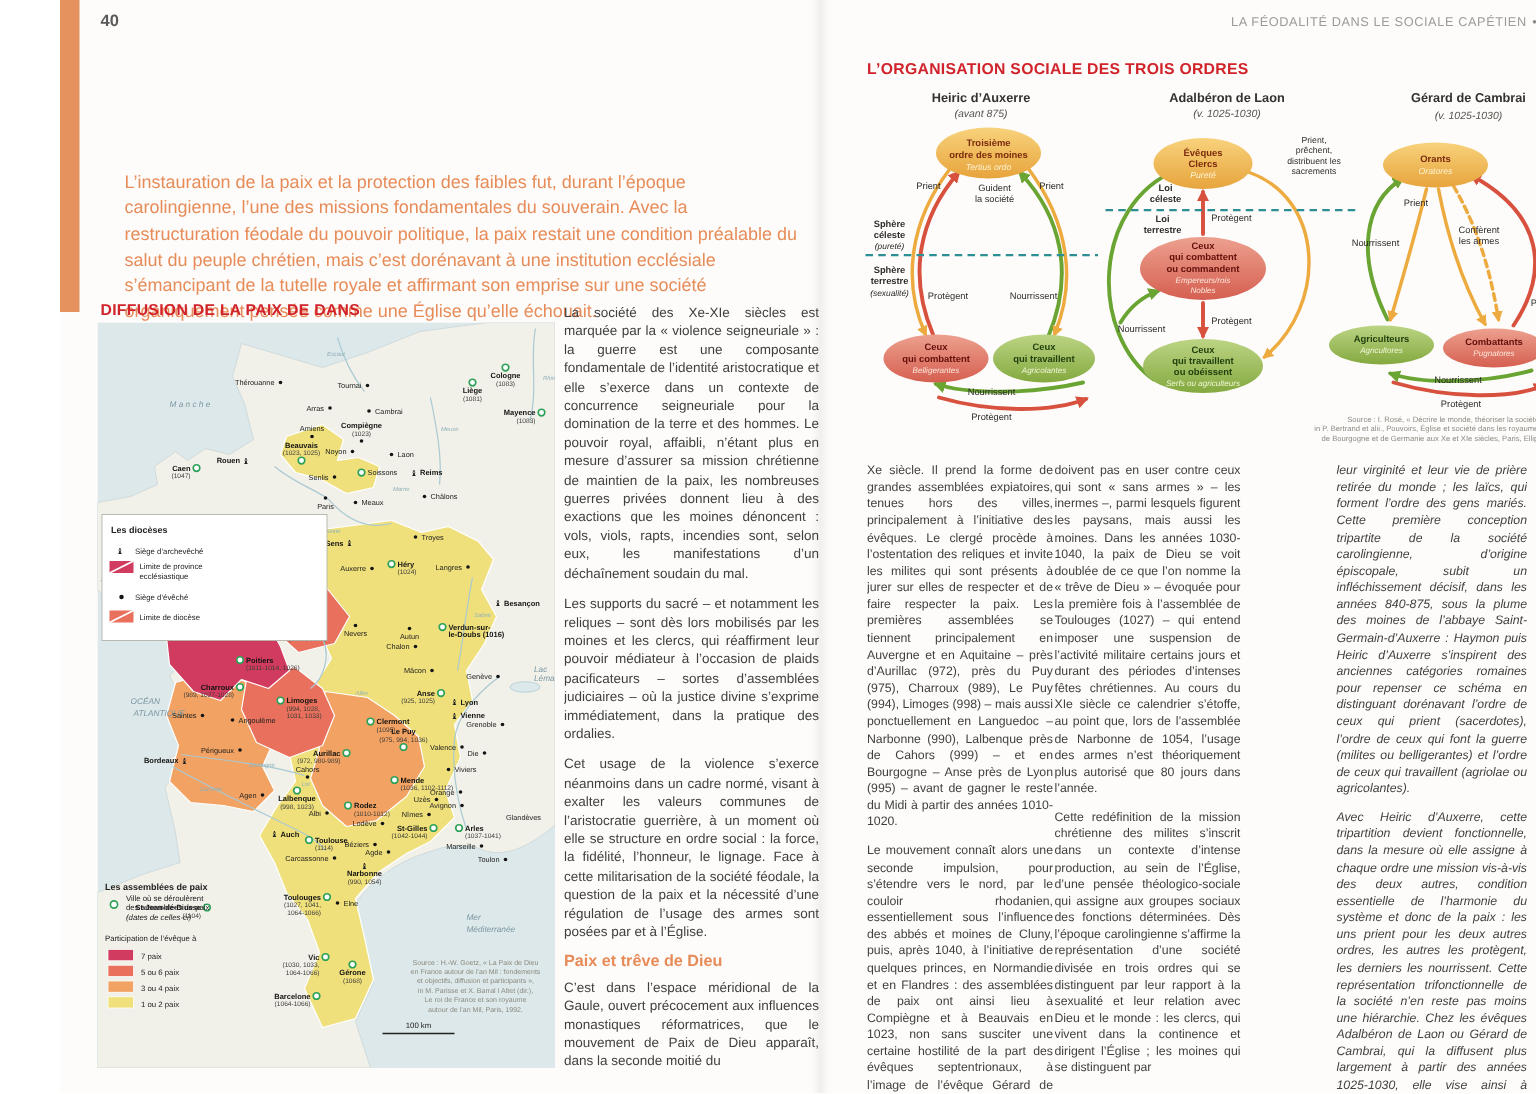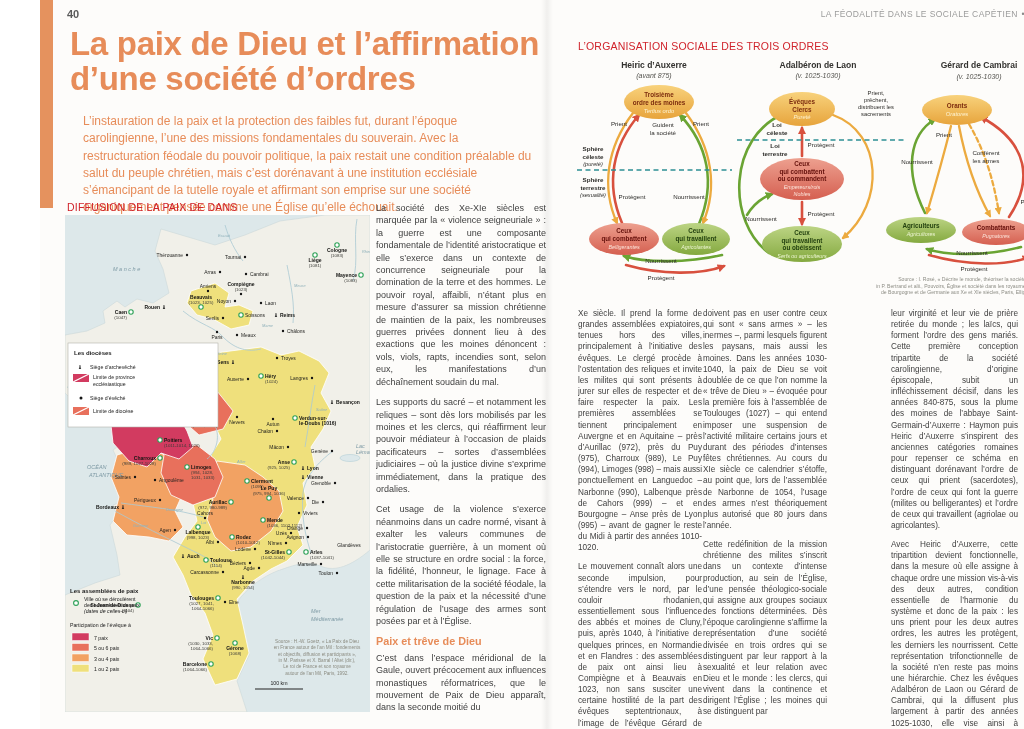--- a/index.html
+++ b/index.html
@@ -9,32 +9,32 @@
   .gutter{position:absolute;left:501px;top:0;width:12px;height:729px;
           background:linear-gradient(90deg,rgba(0,0,0,0),rgba(0,0,0,0.05),rgba(0,0,0,0));}
   .pn-left{position:absolute;left:27px;top:8px;font-size:11px;font-weight:bold;color:#5a5a5a;}
   .run-head{position:absolute;right:22px;top:9px;font-size:8.5px;color:#9b9b9b;letter-spacing:0.4px;}
   .run-head .pn{font-weight:normal;color:#474747;margin-left:3px;}
   .run-head .sep{color:#8a8a8a;margin:0 1px;}
   h1.main{position:absolute;left:30px;top:26px;margin:0;font-size:33px;line-height:1.07;
           color:#e78c59;font-weight:bold;letter-spacing:-0.3px;white-space:pre-line;}
   .intro{position:absolute;left:43px;top:113px;width:452px;margin:0;font-size:12px;
          line-height:1.44;color:#e78c59;}
-  .red-head{position:absolute;margin:0;font-size:10.5px;font-weight:normal;color:#d0232b;letter-spacing:0.2px;}
+  .red-head{position:absolute;margin:0;font-size:10.5px;font-weight:bold;color:#d0232b;letter-spacing:0.2px;}
   #map-head{left:27px;top:201px;}
   #diag-head{left:538px;top:40px;}
   #map-svg{position:absolute;left:25px;top:215px;}
   #diag-svg{position:absolute;left:535px;top:53px;}
   .col{position:absolute;text-align:justify;color:#3f3f3f;overflow:hidden;}
   .col p{margin:0 0 8px 0;}
   .col h3{margin:0 0 4px 0;font-size:10.8px;line-height:1.15;color:#e78c59;text-align:left;}
   #col-L{left:336px;top:202px;width:170px;height:527px;font-size:9px;line-height:1.38;}
   #col-R1{left:538px;top:308px;width:124px;height:421px;font-size:8.2px;line-height:1.36;}
   #col-R2{left:663px;top:308px;width:124px;height:421px;font-size:8.2px;line-height:1.36;}
-  #col-R3{left:851px;top:308px;width:127px;height:421px;font-size:8.2px;line-height:1.36;}
+  #col-R3{left:851px;top:308px;width:127px;height:421px;font-size:8.2px;line-height:1.36;font-style:italic;}
 
   
   .sea-base{fill:#dde8ea;}
   .land{fill:#f1f0e9;stroke:#c7d4d7;stroke-width:0.5;}
   .reg{stroke:#ffffff;stroke-width:0.8;stroke-linejoin:round;}
   .r7{fill:#d23b60;}.r56{fill:#e8705c;}.r34{fill:#f2a263;}.r12{fill:#efe07c;}
   .riv{fill:none;stroke:#a9c9d3;stroke-width:0.8;}
   .lake{fill:#dde8ea;stroke:#a9c9d3;stroke-width:0.5;}
   text{font-family:"Liberation Sans",sans-serif;}
   text.sea-l{font-size:5.5px;font-style:italic;fill:#7d99a4;}
@@ -83,22 +83,20 @@
   <div class="strip"></div>
   <div class="gutter"></div>
 
   <div class="pn-left">40</div>
   <div class="run-head">
     <span>LA FÉODALITÉ DANS LE SOCIALE CAPÉTIEN</span>
     <span class="sep">•</span>
     <span class="pn">41</span>
   </div>
 
-  <h1 class="main">La paix de Dieu et l’affirmation
-d’une société d’ordres</h1>
   <p class="intro">L’instauration de la paix et la protection des faibles fut, durant l’époque carolingienne, l’une des missions fondamentales du souverain. Avec la restructuration féodale du pouvoir politique, la paix restait une condition préalable du salut du peuple chrétien, mais c’est dorénavant à une institution ecclésiale s’émancipant de la tutelle royale et affirmant son emprise sur une société organiquement pensée comme une Église qu’elle échouait.</p>
 
   <h2 class="red-head" id="map-head">DIFFUSION DE LA PAIX DE DANS</h2>
 
   <svg id="map-svg" width="305" height="497" viewBox="0 0 305 497">
     <rect class="sea-base" x="0" y="0" width="305" height="497"></rect>
     <path class="land" d="M 96 14 L 150 30 L 180 20 L 215 6 L 260 0 L 305 0 L 305 335 C 285 352 270 356 258 352 C 240 344 225 352 212 356 C 198 362 186 370 176 382 L 168 392 L 178 412 L 184 440 L 172 466 L 182 497 L 0 497 L 0 380 L 30 368 L 55 360 L 52 340 L 45 310 L 52 300 L 48 290 L 62 285 L 55 275 L 62 262 L 55 250 L 48 235 L 58 228 L 50 215 L 42 200 L 20 192 L 8 186 L 0 178 L 0 120 L 22 116 L 40 108 L 38 96 L 52 86 L 60 92 L 72 84 L 88 88 L 104 78 L 98 54 L 90 36 Z"></path>
     <g>
       <path class="reg r12" d="M 126 76 L 150 68 L 164 78 L 160 92 L 174 90 L 188 96 L 184 110 L 166 114 L 148 104 L 132 100 L 122 88 Z"></path>
       <path class="reg r12" d="M 150 138 L 196 132 L 216 140 L 234 136 L 254 146 L 264 158 L 256 178 L 266 196 L 258 214 L 246 232 L 250 252 L 238 268 L 242 290 L 232 312 L 238 330 L 222 346 L 206 354 L 188 366 L 172 384 L 178 410 L 184 438 L 172 464 L 150 470 L 138 444 L 148 420 L 140 398 L 126 380 L 118 360 L 108 342 L 120 322 L 132 306 L 128 288 L 140 272 L 152 258 L 146 240 L 156 224 L 148 206 L 142 188 L 148 166 L 142 150 Z"></path>

